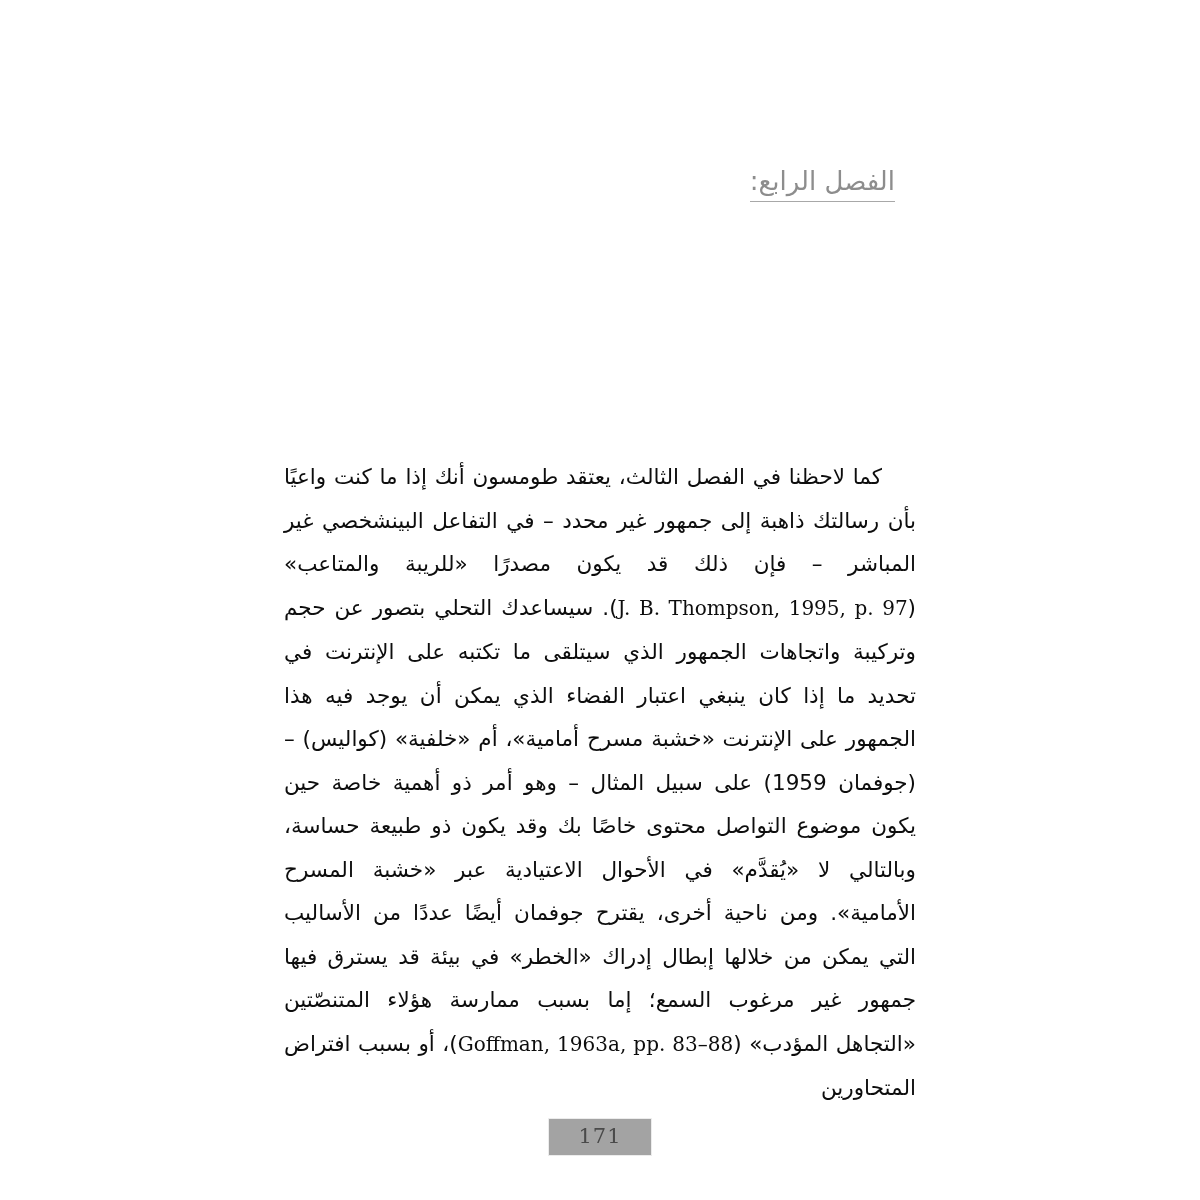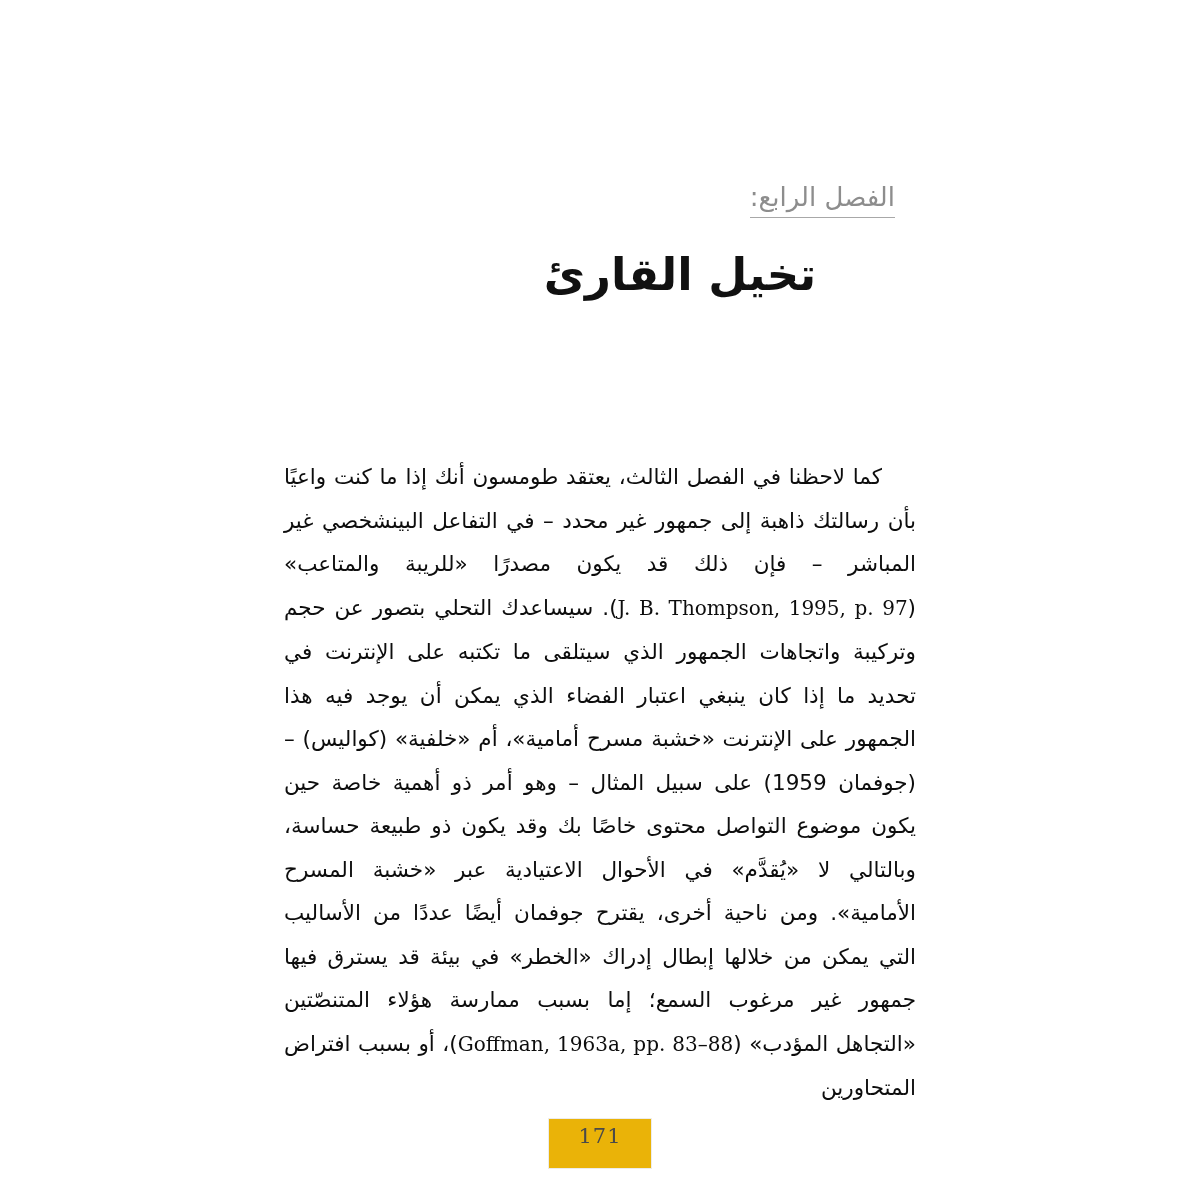--- a/index.html
+++ b/index.html
@@ -18,21 +18,21 @@
 
   #page {
     position: absolute;
     inset: 0;
     background: #ffffff;
   }
 
   
   .chapter-label-wrap {
     position: absolute;
-    top: 181px;
+    top: 165px;
     right: 305px;
     text-align: left;
     direction: rtl;
   }
   .chapter-label {
     display: inline-block;
     font-family: "DejaVu Sans", "Liberation Sans", sans-serif;
     font-size: 26px;
     font-weight: 400;
     color: #8d8d8d;
@@ -95,45 +95,42 @@
   .folio {
     position: absolute;
     top: 1118px;
     left: 0;
     right: 0;
     text-align: center;
   }
   .folio-box {
     display: inline-block;
     min-width: 74px;
-    padding: 5px 14px 20px;
-    background: #eab308;
+    padding: 5px 14px 7px;
+    background: #a3a3a3;
     border: 1px solid #ececec;
     border-radius: 1px;
   }
   .folio-number {
     font-family: "DejaVu Serif", "Liberation Serif", serif;
     font-size: 21px;
     font-weight: 400;
     color: #4a4a4a;
     letter-spacing: 1px;
   }
 </style>
 </head>
 <body>
 
 <div id="page">
 
   <div class="chapter-label-wrap">
     <div class="chapter-label">الفصل الرابع:</div>
   </div>
 
-  <div class="chapter-title-wrap">
-    <h1 class="chapter-title">تخيل القارئ</h1>
-  </div>
 
   <div class="body-block">
     <p class="body-paragraph"><span>كما لاحظنا في الفصل الثالث، يعتقد طومسون أنك إذا ما كنت واعيًا بأن رسالتك ذاهبة إلى جمهور غير محدد – في التفاعل البينشخصي غير المباشر – فإن ذلك قد يكون مصدرًا «للريبة والمتاعب» (</span><span class="latin">J. B. Thompson, 1995, p. 97</span><span>). سيساعدك التحلي بتصور عن حجم وتركيبة واتجاهات الجمهور الذي سيتلقى ما تكتبه على الإنترنت في تحديد ما إذا كان ينبغي اعتبار الفضاء الذي يمكن أن يوجد فيه هذا الجمهور على الإنترنت «خشبة مسرح أمامية»، أم «خلفية» (كواليس) – (جوفمان 1959) على سبيل المثال – وهو أمر ذو أهمية خاصة حين يكون موضوع التواصل محتوى خاصًا بك وقد يكون ذو طبيعة حساسة، وبالتالي لا «يُقدَّم» في الأحوال الاعتيادية عبر «خشبة المسرح الأمامية». ومن ناحية أخرى، يقترح جوفمان أيضًا عددًا من الأساليب التي يمكن من خلالها إبطال إدراك «الخطر» في بيئة قد يسترق فيها جمهور غير مرغوب السمع؛ إما بسبب ممارسة هؤلاء المتنصّتين «التجاهل المؤدب» (</span><span class="latin">Goffman, 1963a, pp. 83–88</span><span>)، أو بسبب افتراض المتحاورين</span></p>
   </div>
 
   <div class="folio">
     <div class="folio-box">
       <span class="folio-number">171</span>
     </div>
   </div>

